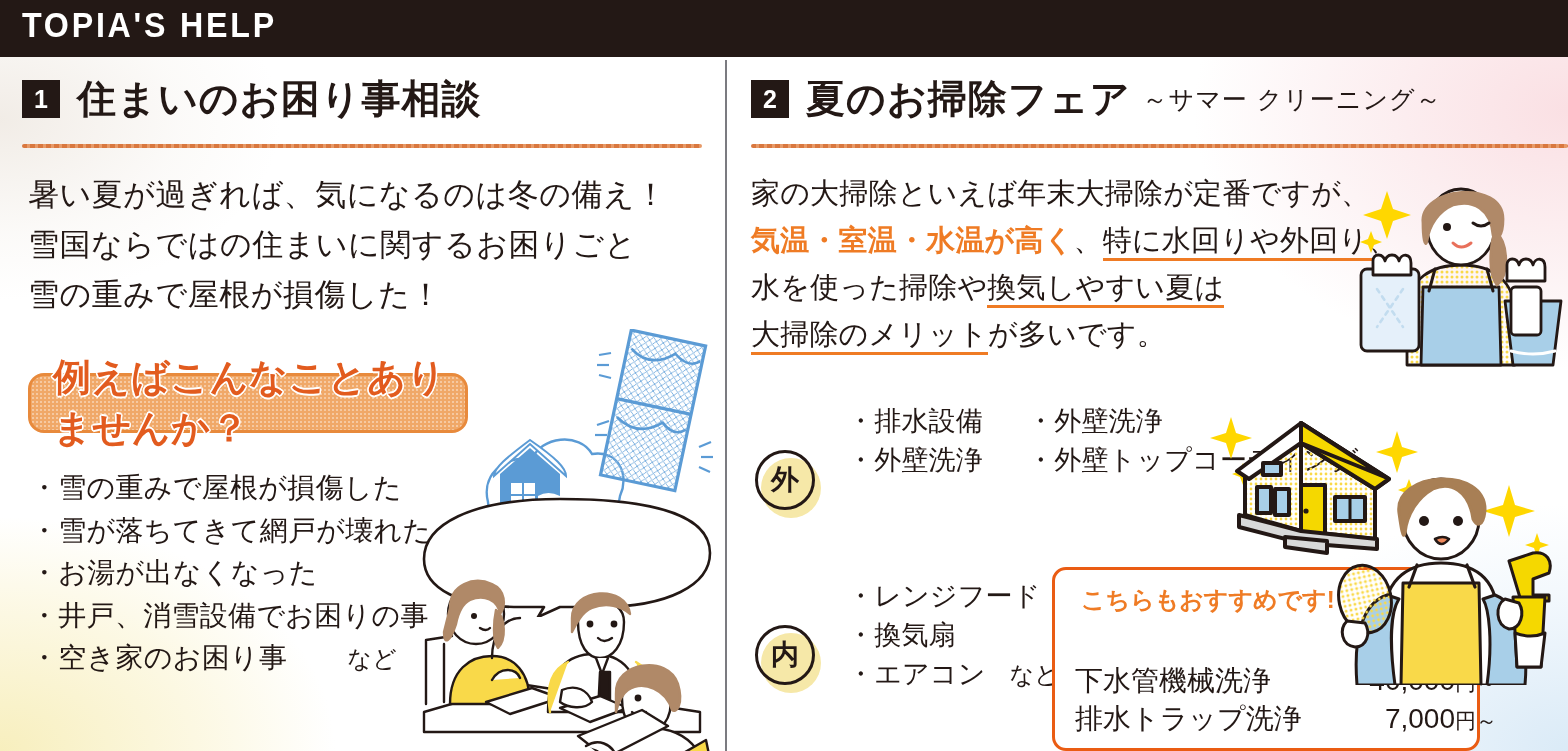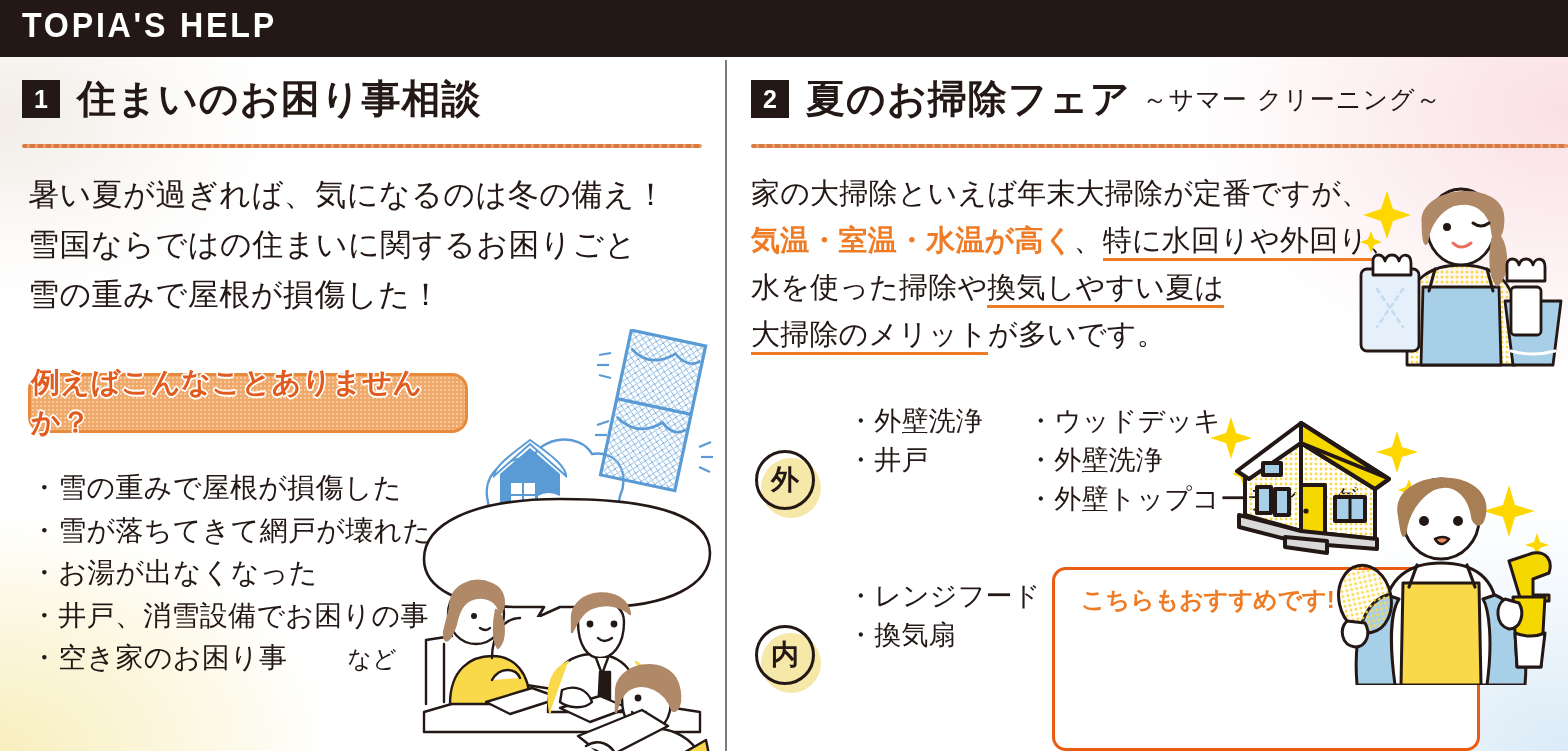--- a/index.html
+++ b/index.html
@@ -83,22 +83,23 @@
     white-space: nowrap;
   }
   .badge-orange {
     position: absolute;
     background: #f0a868;
     background-image: radial-gradient(circle at 2px 2px, rgba(255,255,255,0.38) 1px, rgba(255,255,255,0) 1.4px);
     background-size: 4px 4px;
     border: 3px solid #e88a3c;
     border-radius: 16px;
     color: #e25b1e;
-    font-size: 29px; font-weight: bold;
+    font-size: 38px; font-weight: bold;
     display: flex; align-items: center;
+    padding-left: 22px;
     text-shadow:
       1.6px 0 0 #fff, -1.6px 0 0 #fff, 0 1.6px 0 #fff, 0 -1.6px 0 #fff,
       1.2px 1.2px 0 #fff, -1.2px 1.2px 0 #fff, 1.2px -1.2px 0 #fff, -1.2px -1.2px 0 #fff;
     letter-spacing: 0.5px;
   }
   .bullet-list { position: absolute; }
   .bullet-row {
     font-size: 28px; color: #231815; line-height: 1.52;
     white-space: nowrap; letter-spacing: 0.3px;
   }
@@ -301,42 +302,56 @@
     <div class="rtext" style="left:24px; top:255px;text-align:right;">
       <span class="ul">大掃除のメリット</span><span>が多いです。</span>
     </div>
 
     <div class="circ-badge" style="left:28px; top:393px;">
       <div class="fill"></div>
       <div class="ring"></div>
       <div class="ch">外</div>
     </div>
     <div class="svc-col" style="left:120px; top:345px;">
+      <div class="svc-item">・排水設備</div>
       <div class="svc-item">・外壁洗浄</div>
-      <div class="svc-item">・井戸</div>
     </div>
     <div class="svc-col" style="left:300px; top:345px;">
-      <div class="svc-item">・ウッドデッキ</div>
       <div class="svc-item">・外壁洗浄</div>
       <div class="svc-item">・外壁トップコーティング</div>
     </div>
 
     <div class="circ-badge" style="left:28px; top:568px;">
       <div class="fill"></div>
       <div class="ring"></div>
       <div class="ch">内</div>
     </div>
     <div class="svc-col" style="left:120px; top:520px;">
       <div class="svc-item">・レンジフード</div>
       <div class="svc-item">・換気扇</div>
+      <div class="svc-item">
+        <span>・エアコン</span><span class="nado2">など</span>
+      </div>
     </div>
 
     <div class="pricebox" style="left:325px; top:510px; width:428px; height:184px;">
       <div style="position:absolute; left:26px; top:14px;">
         <div class="price-lead">こちらもおすすめです!</div>
+      </div>
+      <div style="position:absolute; left:20px; top:92px;">
+        <div class="price-row">
+          <span class="price-name">下水管機械洗浄</span>
+          <span class="price-val">40,000</span>
+          <span class="yen">円～</span>
+        </div>
+        <div class="price-row">
+          <span class="price-name">排水トラップ洗浄</span>
+          <span class="price-val">7,000</span>
+          <span class="yen">円～</span>
+        </div>
       </div>
     </div>
 
     <svg class="ill" style="left:628px; top:108px;" width="212" height="210" viewBox="0 0 212 210">
       <defs>
         <pattern id="dotY" width="5" height="5" patternUnits="userSpaceOnUse">
           <circle cx="2" cy="2" r="1.5" fill="#f9d949"></circle>
         </pattern>
       </defs>
       <g stroke="#231815" stroke-width="2.8" fill="#ffffff" stroke-linejoin="round" stroke-linecap="round">

